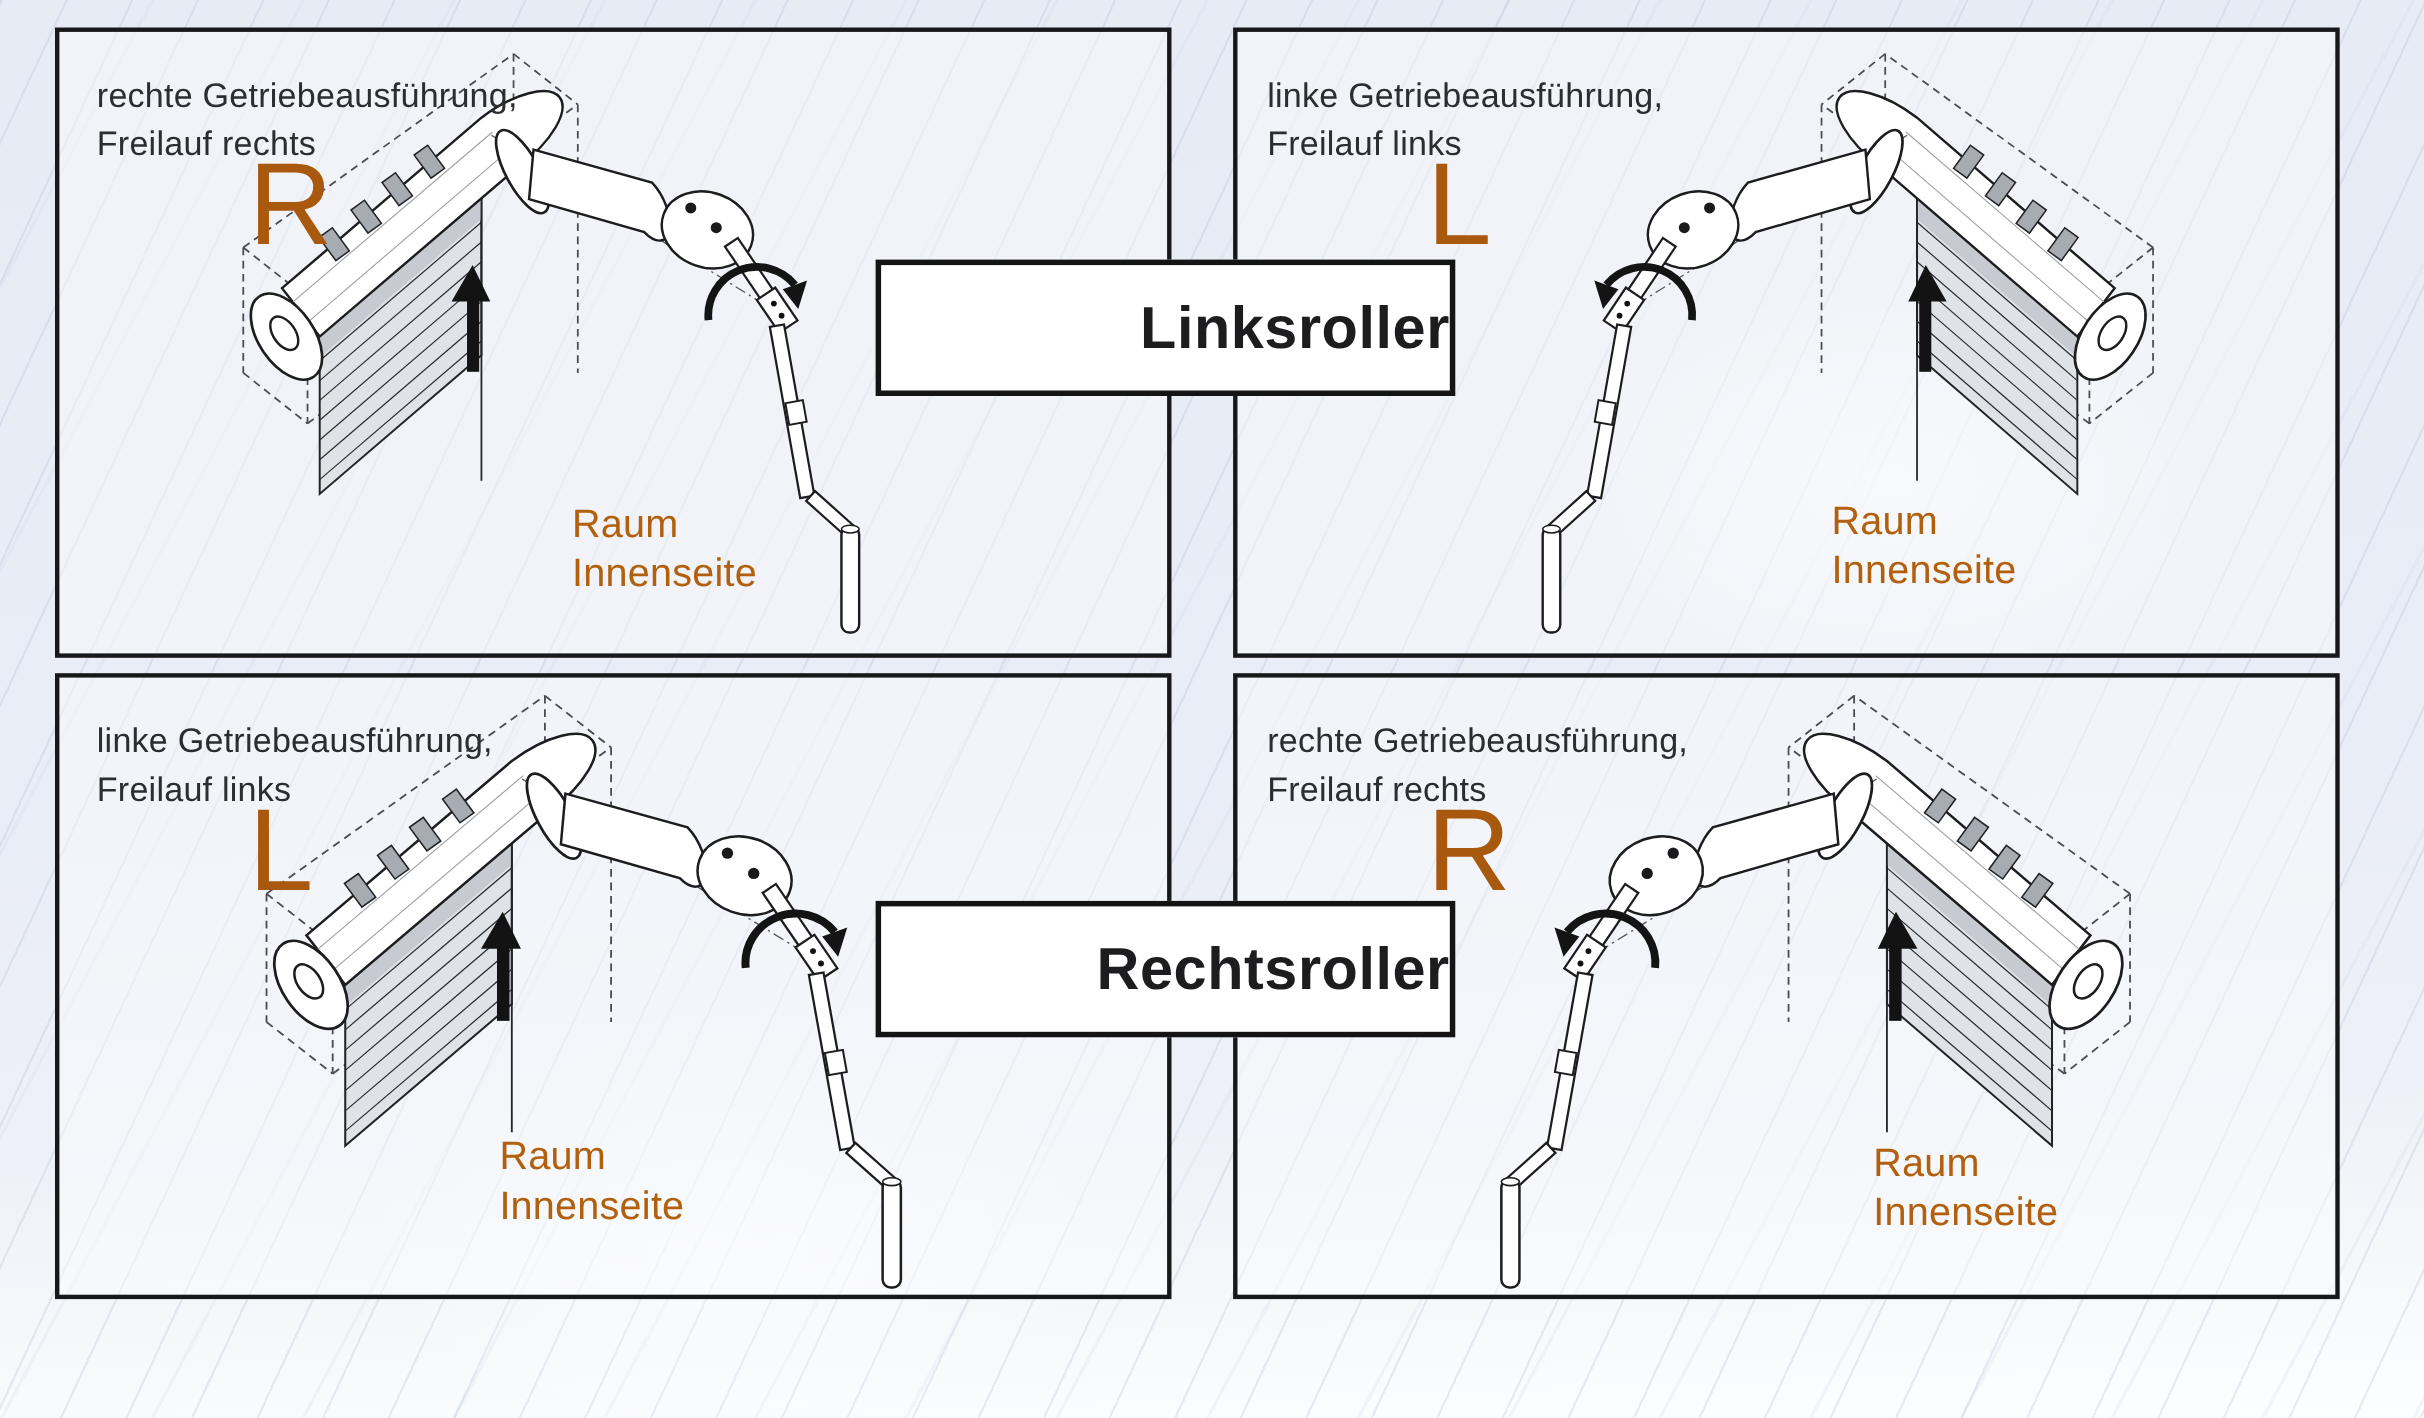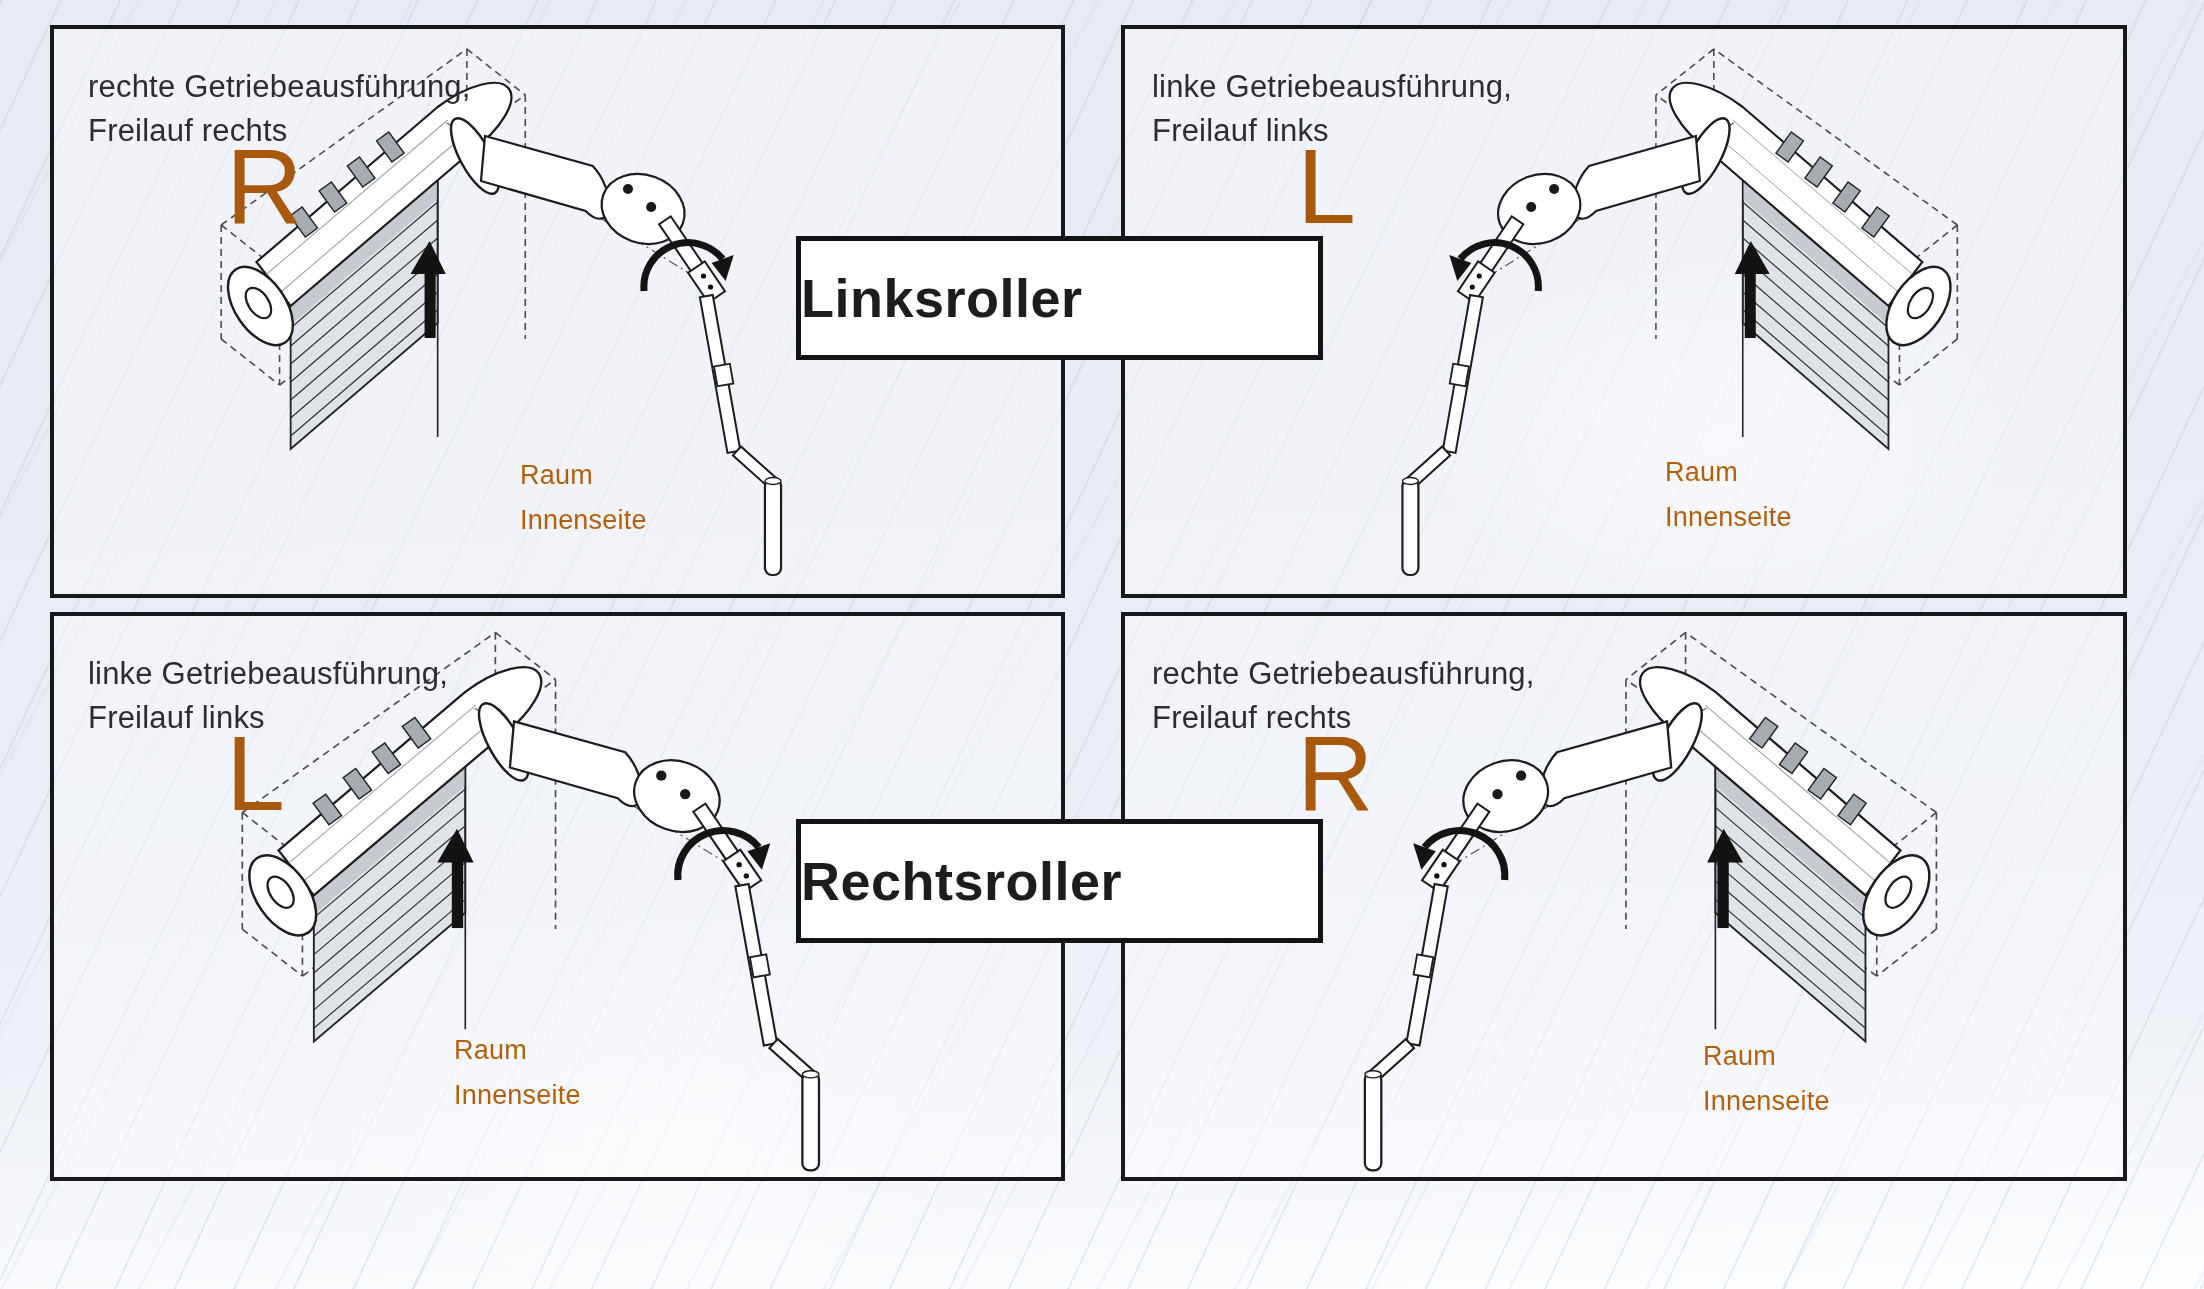--- a/index.html
+++ b/index.html
@@ -39,32 +39,32 @@
   }
   .panel.right .caption{left:27px;}
   .caption span{display:block;}
   .big-letter{
     position:absolute;left:172px;top:104px;
     font-size:106px;line-height:1.0;font-weight:500;
     color:#a9590e;z-index:2;
   }
   .room-label{
     position:absolute;
-    font-size:27px;line-height:45px;color:#b2600e;
+    font-size:36px;line-height:45px;color:#b2600e;
     letter-spacing:.2px;z-index:2;white-space:nowrap;
   }
   #panel-tl .room-label{left:466px;top:424px;}
   #panel-tr .room-label{left:540px;top:421px;}
   #panel-bl .room-label{left:400px;top:412px;}
   #panel-br .room-label{left:578px;top:418px;}
   .room-label span{display:block;}
   .center-box{
     position:absolute;left:796px;width:527px;height:124px;
     background:#ffffff;border:5px solid #141416;
-    display:flex;align-items:center;justify-content:flex-start;
+    display:flex;align-items:center;justify-content:flex-end;
     z-index:5;box-sizing:border-box;
   }
   #box-linksroller{top:236px;}
   #box-rechtsroller{top:819px;}
   .center-box .box-label{
     font-size:54px;font-weight:700;color:#1d1d1f;letter-spacing:.5px;
   }
 </style>
 </head>
 <body>

